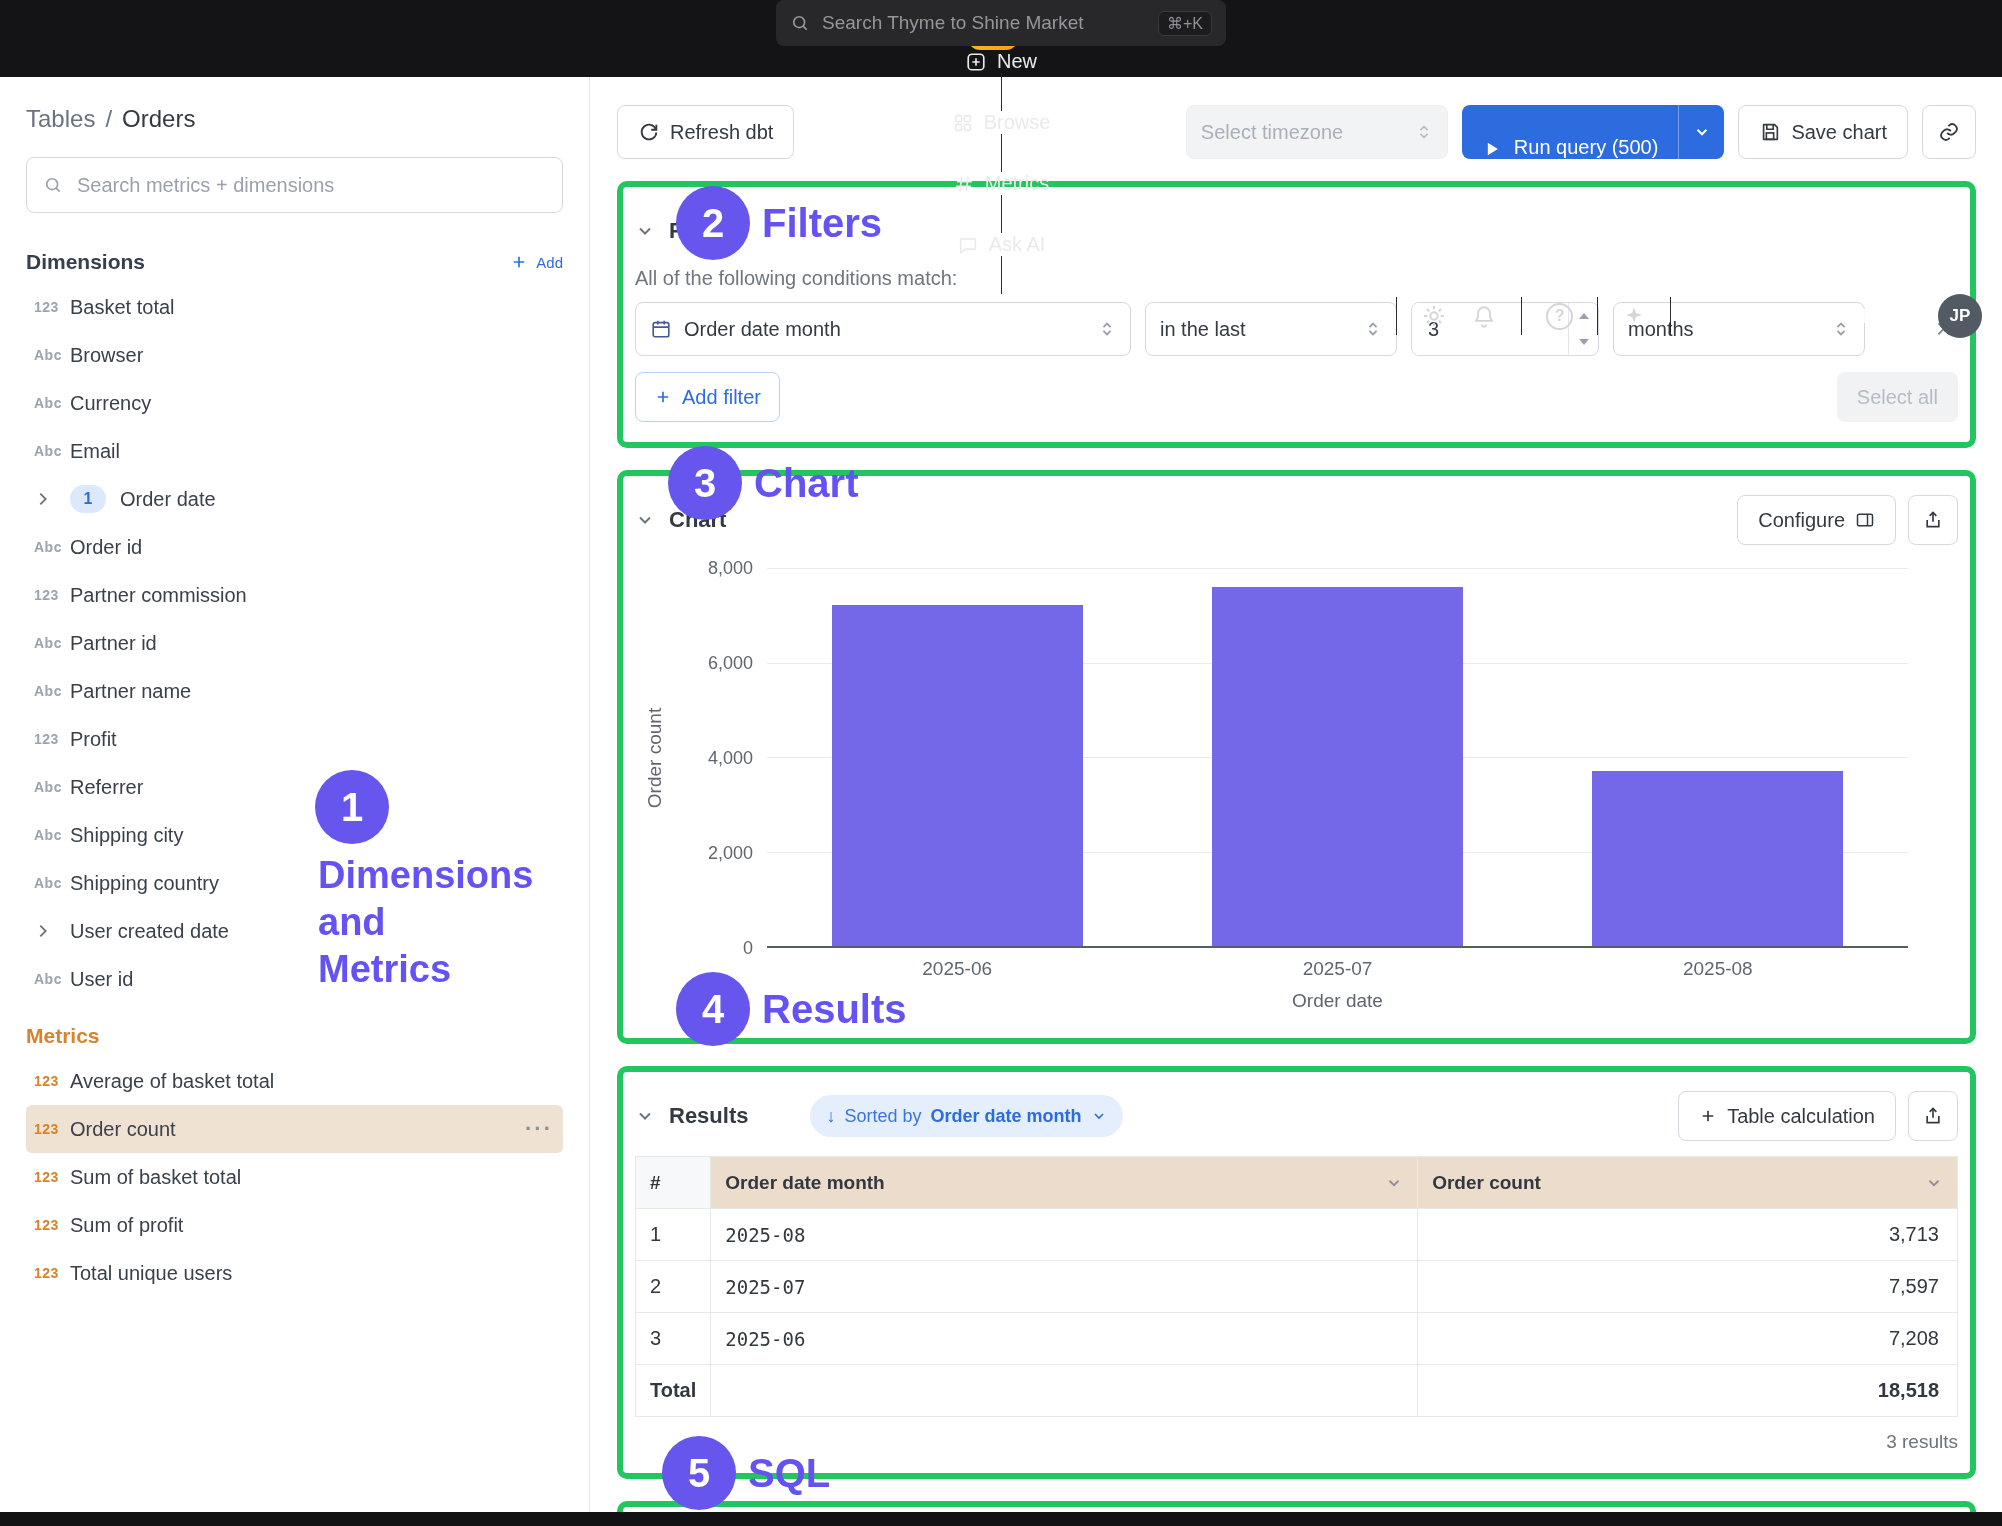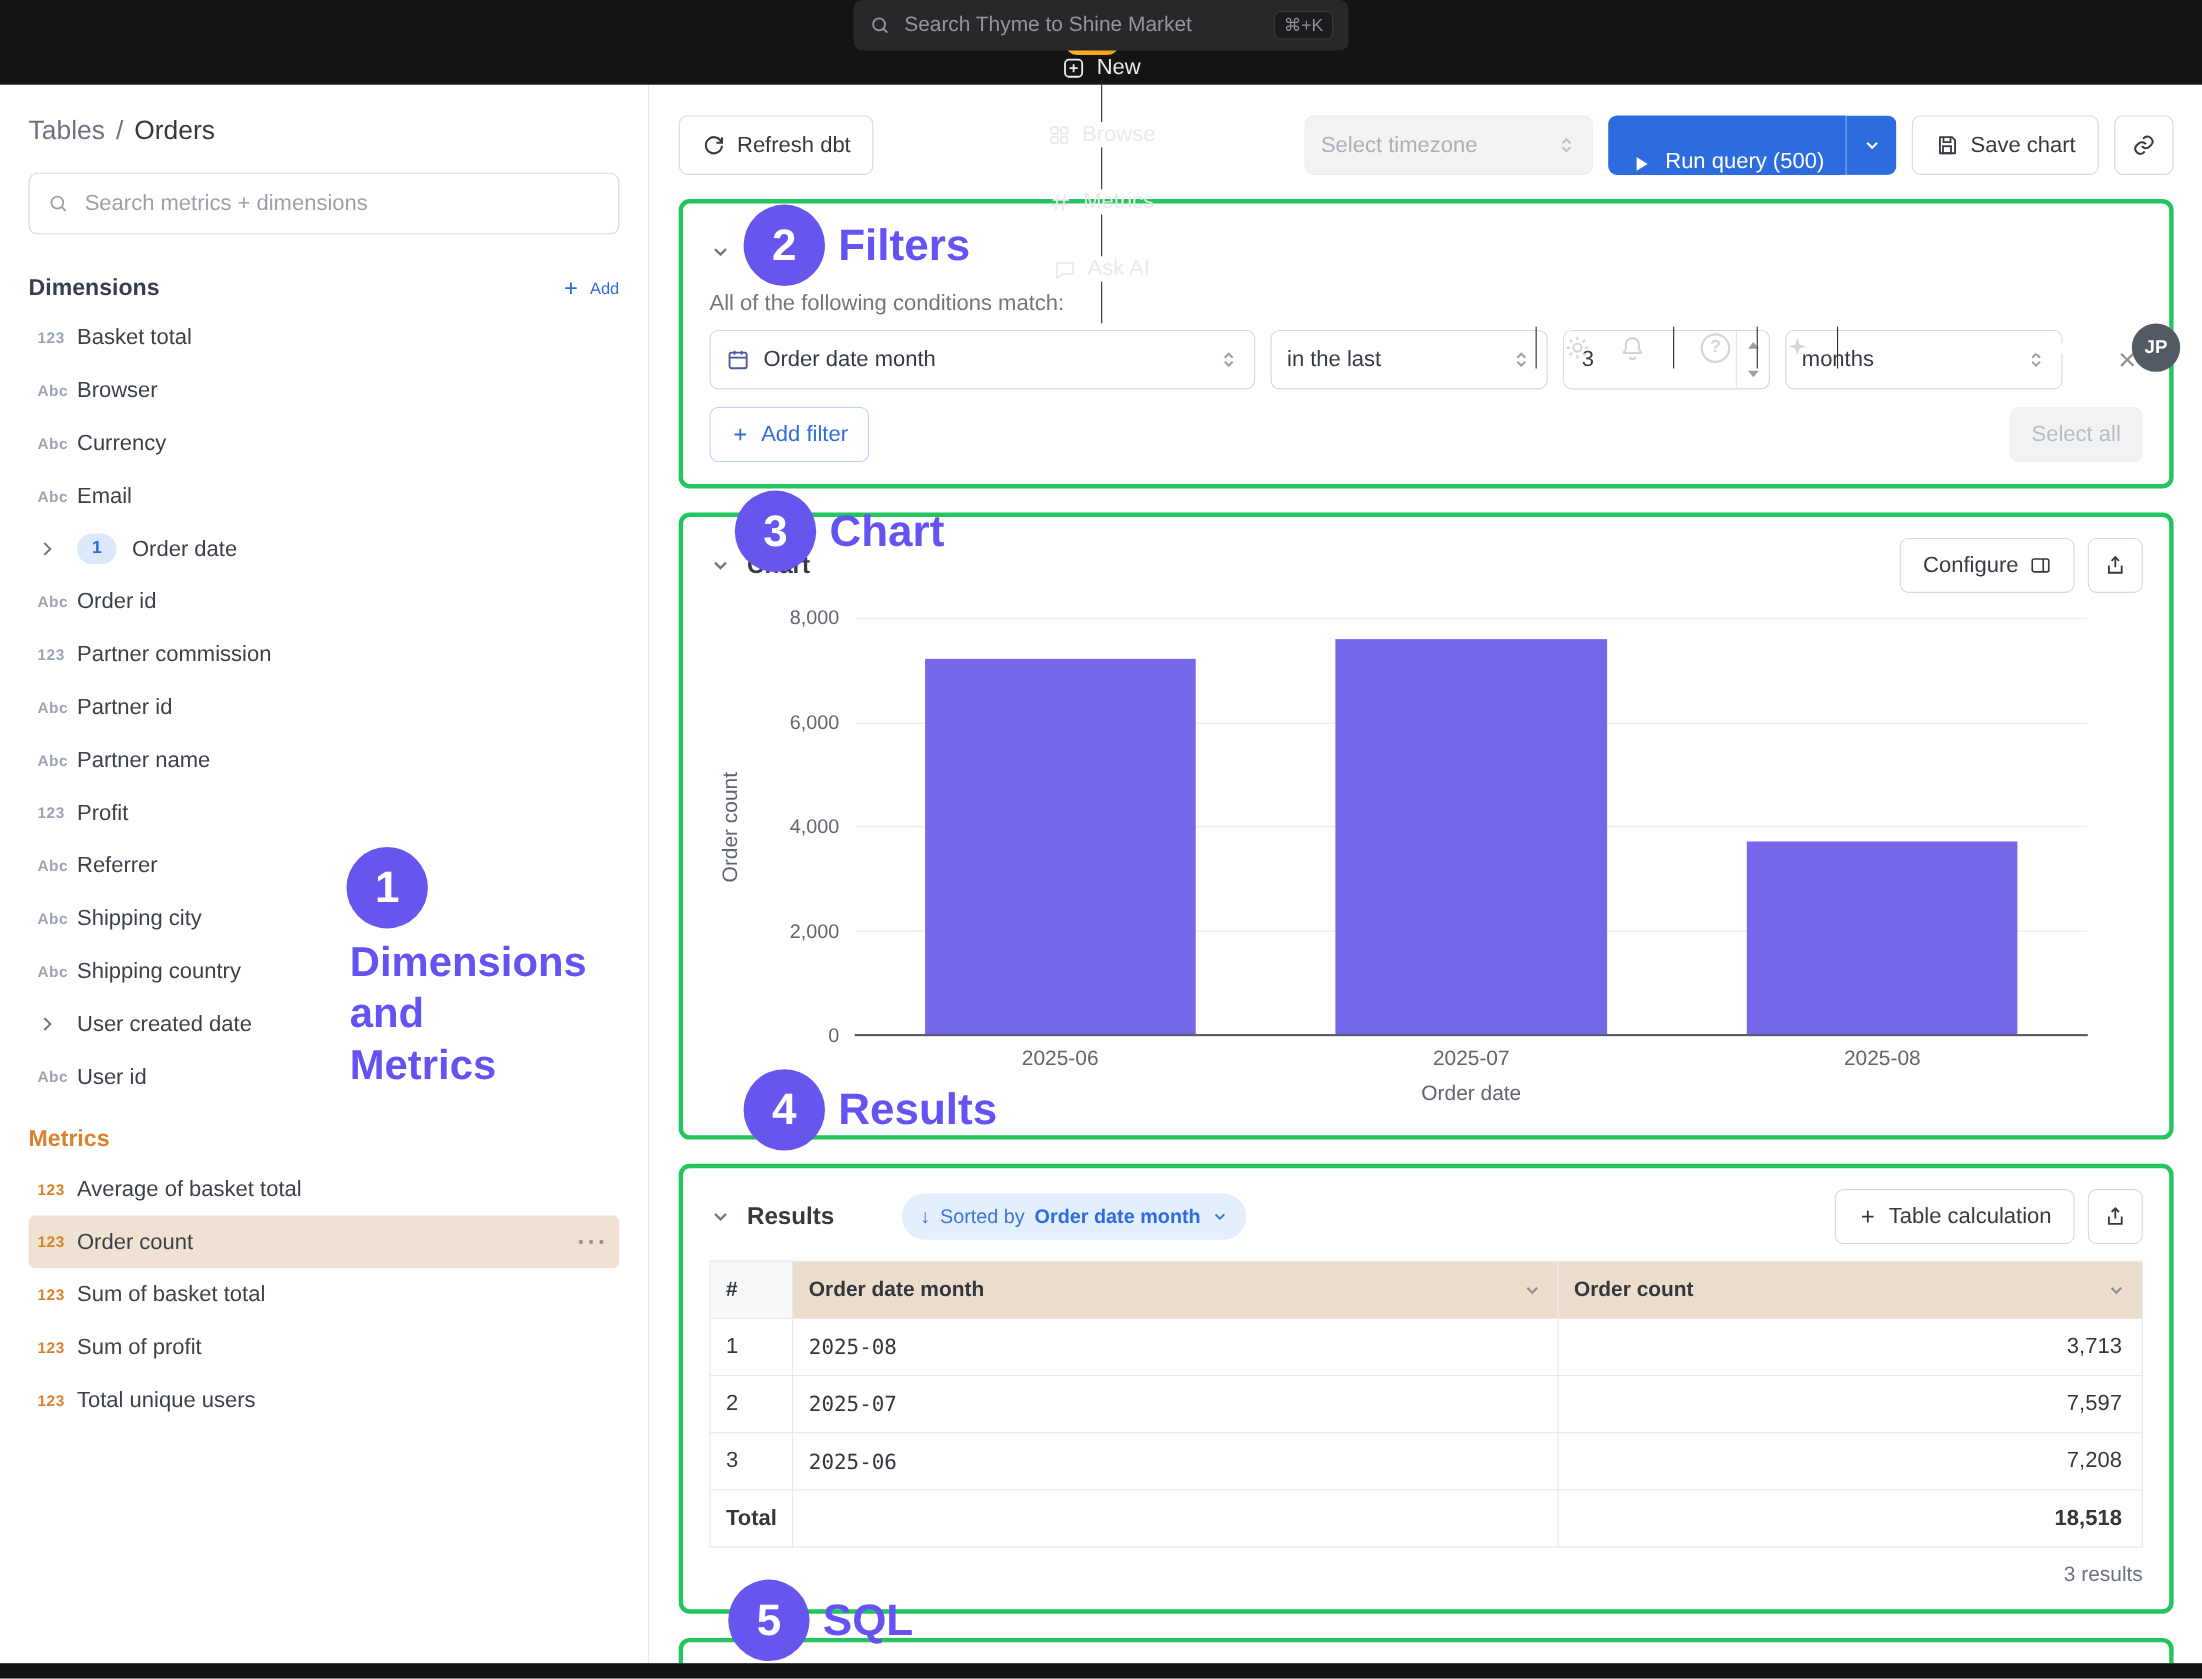--- a/index.html
+++ b/index.html
@@ -69,21 +69,21 @@
   .tz { width:262px; }
   .updown { margin-left:auto; color:#97a0ab; display:flex; }
   .run-group { display:flex; }
   .run-main { height:54px; background:#2d6cdf; color:#fff; font-size:20px; font-weight:500;
               display:flex; align-items:flex-end; gap:12px; padding:0 20px; border-radius:8px 0 0 8px;
               border:none; cursor:pointer; }
   .run-caret { width:46px; height:54px; background:#2d6cdf; border:none; border-left:1px solid rgba(255,255,255,.35);
                border-radius:0 8px 8px 0; display:flex; align-items:center; justify-content:center;
                color:#fff; cursor:pointer; }
 
-  .card { border:4px solid #22c55e; border-radius:10px; margin-top:22px; padding:20px 24px; position:relative; background:#fff; }
+  .card { border:6px solid #22c55e; border-radius:10px; margin-top:22px; padding:20px 12px; position:relative; background:#fff; }
   .card-head { display:flex; align-items:center; gap:14px; height:48px; }
   .card-title { font-size:22px; font-weight:700; color:#343a42; }
   .head-chev { color:#6d7680; display:flex; cursor:pointer; flex:none; }
 
   .subtitle { margin-top:12px; font-size:20px; color:#6e7680; }
   .fcontrols { margin-top:12px; display:flex; align-items:center; gap:14px; }
   .fselect { height:54px; border:1px solid #d5d9de; border-radius:8px; display:flex; align-items:center;
              gap:12px; padding:0 14px; font-size:20px; color:#343a42; cursor:pointer; }
   .w-field { width:496px; } .w-op { width:252px; } .w-unit { width:252px; }
   .num-input { width:188px; height:54px; border:1px solid #d5d9de; border-radius:8px; display:flex; overflow:hidden; }

